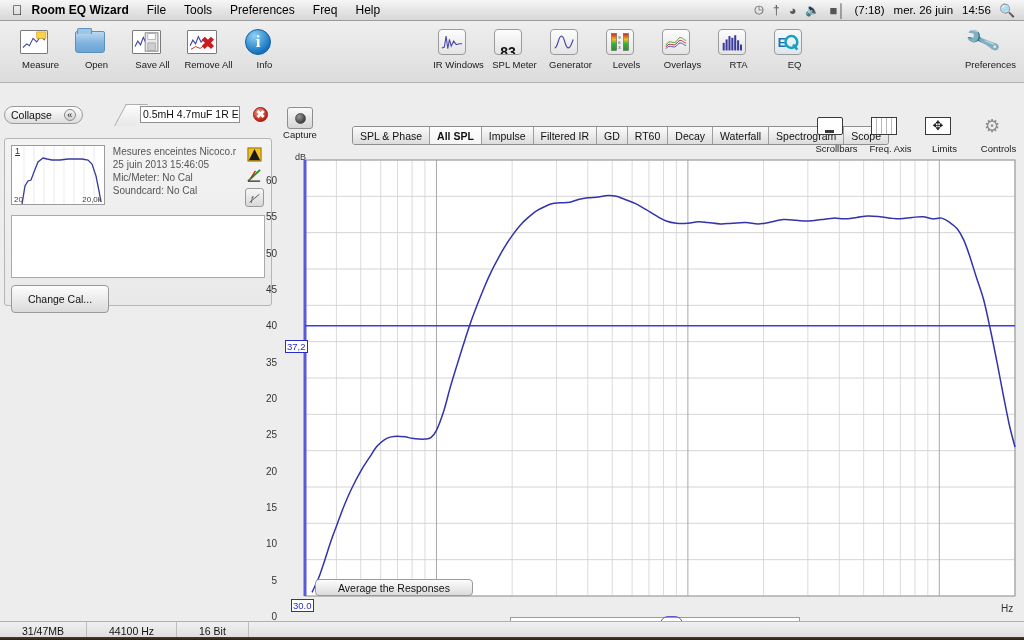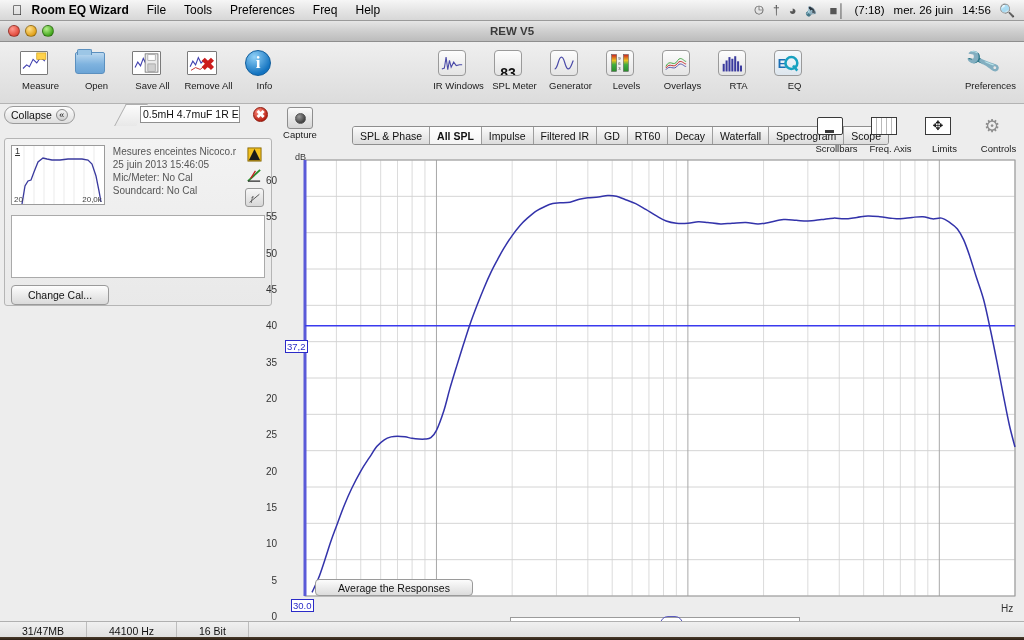--- a/index.html
+++ b/index.html
@@ -82,21 +82,21 @@
     display:flex; align-items:center; justify-content:center; position:relative; overflow:hidden;
   }
   .ic-sq .txt { font-size: 6px; color:#333; line-height:1; text-align:center; }
   .ic-sq .big { font-size: 14px; font-weight: bold; color:#111;margin-top:15px; }
   .redx { position:absolute; right:1px; bottom:1px; color:#cc1b1b; font-weight:bold; font-size:17px; line-height:1; }
   .ic-wrench { font-size: 25px; color:#8a8a8a; line-height:1; transform: rotate(-20deg); }
 
   
   .leftpanel { position:absolute; left:4px; top: 84px; width: 268px; }
   .collapse-btn {
-    display:inline-flex; align-items:center; gap:4px;
+    display:inline-flex; align-items:center; gap:12px;
     height: 18px; padding: 0 6px; border-radius: 9px;
     border: 1px solid #9b9b9b; background: linear-gradient(to bottom,#fdfdfd,#dedede);
     font-size: 10.5px; color:#111;
   }
   .collapse-btn .chev { font-size: 9px; border:1px solid #8c8c8c; border-radius:50%;
      width:12px; height:12px; display:inline-flex; align-items:center; justify-content:center;
      background: linear-gradient(to bottom,#f4f4f4,#cfcfcf); }
 
   .name-tab {
     position:absolute; left: 128px; top: -1px; width: 140px; height: 22px;
@@ -133,21 +133,21 @@
   .meas-info { font-size: 10px; color: #555; line-height: 13px; flex: 1 1 auto; overflow:hidden; }
   .meas-info div { white-space: nowrap; overflow: hidden; text-overflow: clip; }
   .side-icons { width: 22px; display:flex; flex-direction: column; align-items:center; gap: 5px; padding-top: 1px; }
   .si { width: 17px; height: 16px; display:flex; align-items:center; justify-content:center; font-size:12px; }
   .si.boxed { border:1px solid #9a9a9a; border-radius:3px; background: linear-gradient(to bottom,#f7f7f7,#d8d8d8); width:19px;height:19px;}
 
   .notes-box {
     margin-top: 8px; height: 63px; background:#fff; border: 1px solid #aaa;
   }
   .change-cal {
-    margin-top: 7px; height: 20px; width: 98px; border-radius: 4px;
+    margin-top: 7px; height: 28px; width: 98px; border-radius: 4px;
     border: 1px solid #9a9a9a; background: linear-gradient(to bottom,#fdfdfd,#dadada);
     font-size: 10.5px; color:#111; display:flex; align-items:center; justify-content:center;
   }
 
   
   .capture { position:absolute; left: 280px; top: 86px; width: 40px;
      display:flex; flex-direction:column; align-items:center; font-size:9.5px; color:#1a1a1a; }
   .capture .cam {
     width: 26px; height: 22px; border-radius: 3px; border:1px solid #8e8e8e;
     background: linear-gradient(to bottom,#fafafa,#d6d6d6); display:flex; align-items:center; justify-content:center;
@@ -248,28 +248,20 @@
     <span class="mb-icon" style="font-size:13px;">■│</span>
     <span>(7:18)</span>
     <span>mer. 26 juin</span>
     <span>14:56</span>
     <span class="mb-icon" style="font-size:13px;">🔍</span>
   </span>
 </div>
 
 <div class="window">
 
-  <div class="titlebar">
-    <span class="traffic">
-      <span class="tl red"></span>
-      <span class="tl yellow"></span>
-      <span class="tl green"></span>
-    </span>
-    <span class="win-title">REW V5</span>
-  </div>
 
   <div class="toolbar">
 
     <div class="tb-group" style="left:6px;">
 
       <div class="tb-item">
         <span class="glyph">
           <span class="ic-box">
             <svg class="ic-wave" viewBox="0 0 28 24">
                 <polyline points="2,18 6,14 9,16 13,8 17,12 21,6 26,10" fill="none" stroke="#4040b0" stroke-width="1.2"></polyline>

